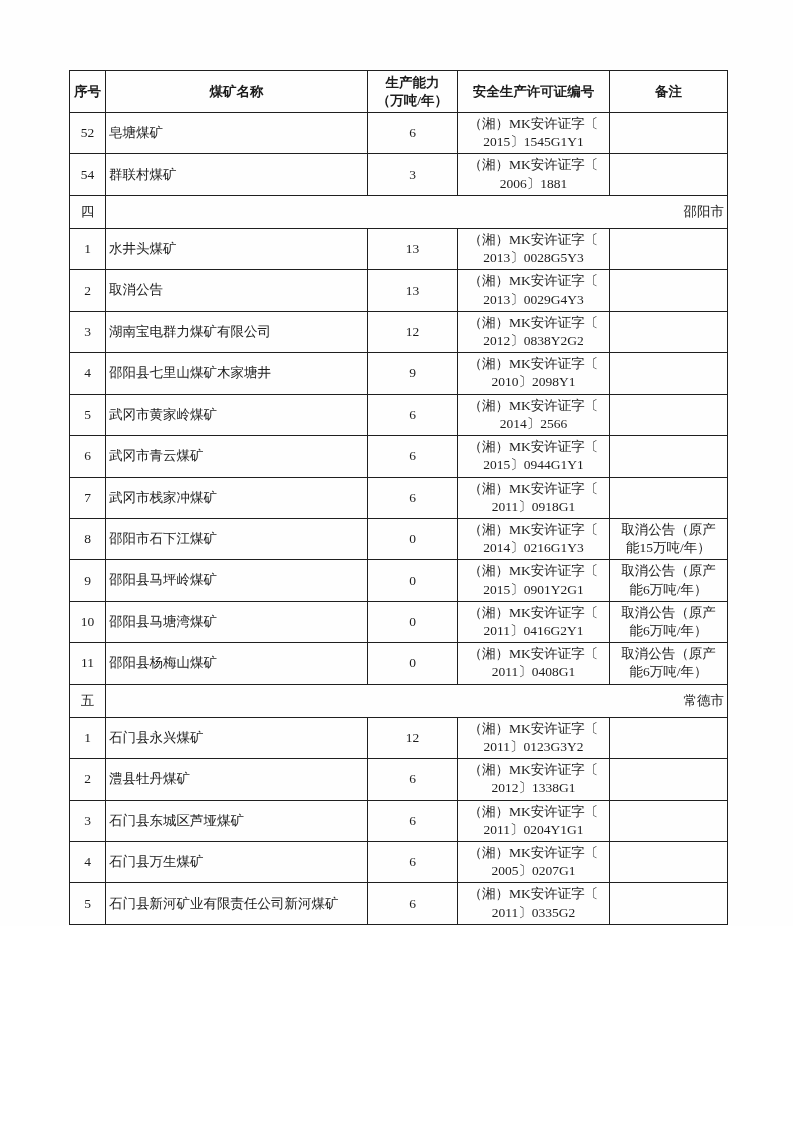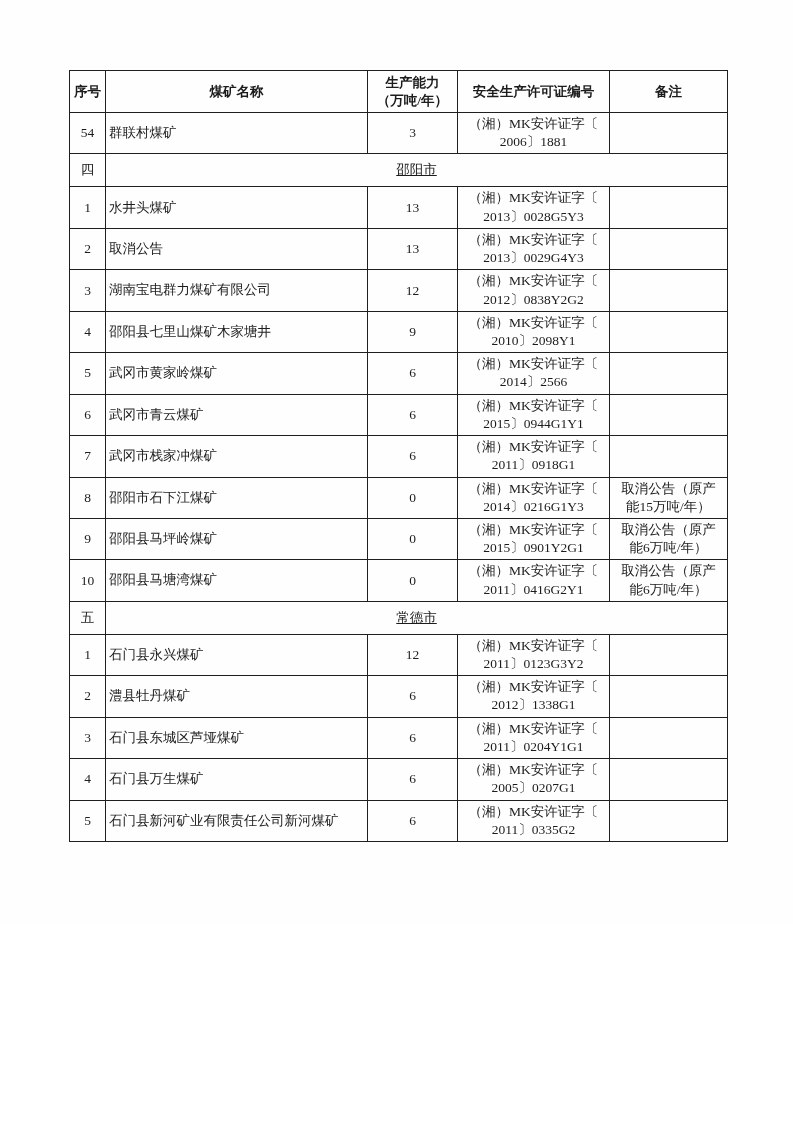--- a/index.html
+++ b/index.html
@@ -65,23 +65,22 @@
   .cell-remark {
     text-align: center;
     white-space: pre-line;
     line-height: 1.35;
     font-size: 13px;
   }
   tr.section-row td {
     height: 33px;
   }
   .cell-city {
-    text-align: center;
+    text-align: right;
     padding-left: 8px;
-    text-decoration: underline;
   }
   .page-number {
     position: absolute;
     left: 0;
     right: 0;
     top: 1062px;
     text-align: center;
     font-size: 12px;
     color: #1c1c1c;
     letter-spacing: 1px;
@@ -105,20 +104,28 @@
         <th>序号</th>
         <th>煤矿名称</th>
         <th>生产能力
 （万吨/年）</th>
         <th>安全生产许可证编号</th>
         <th>备注</th>
       </tr>
     </thead>
     <tbody id="table-body">
         <tr>
+          <td class="cell-index">52</td>
+          <td class="cell-mine-name">皂塘煤矿</td>
+          <td class="cell-capacity">6</td>
+          <td class="cell-license">（湘）MK安许证字〔
+2015〕1545G1Y1</td>
+          <td class="cell-remark"></td>
+        </tr>
+        <tr>
           <td class="cell-index">54</td>
           <td class="cell-mine-name">群联村煤矿</td>
           <td class="cell-capacity">3</td>
           <td class="cell-license">（湘）MK安许证字〔
 2006〕1881</td>
           <td class="cell-remark"></td>
         </tr>
         <tr class="section-row">
           <td class="cell-index">四</td>
           <td colspan="4" class="cell-city">邵阳市</td>
@@ -199,20 +206,29 @@
         </tr>
         <tr>
           <td class="cell-index">10</td>
           <td class="cell-mine-name">邵阳县马塘湾煤矿</td>
           <td class="cell-capacity">0</td>
           <td class="cell-license">（湘）MK安许证字〔
 2011〕0416G2Y1</td>
           <td class="cell-remark">取消公告（原产
 能6万吨/年）</td>
         </tr>
+        <tr>
+          <td class="cell-index">11</td>
+          <td class="cell-mine-name">邵阳县杨梅山煤矿</td>
+          <td class="cell-capacity">0</td>
+          <td class="cell-license">（湘）MK安许证字〔
+2011〕0408G1</td>
+          <td class="cell-remark">取消公告（原产
+能6万吨/年）</td>
+        </tr>
         <tr class="section-row">
           <td class="cell-index">五</td>
           <td colspan="4" class="cell-city">常德市</td>
         </tr>
         <tr>
           <td class="cell-index">1</td>
           <td class="cell-mine-name">石门县永兴煤矿</td>
           <td class="cell-capacity">12</td>
           <td class="cell-license">（湘）MK安许证字〔
 2011〕0123G3Y2</td>

